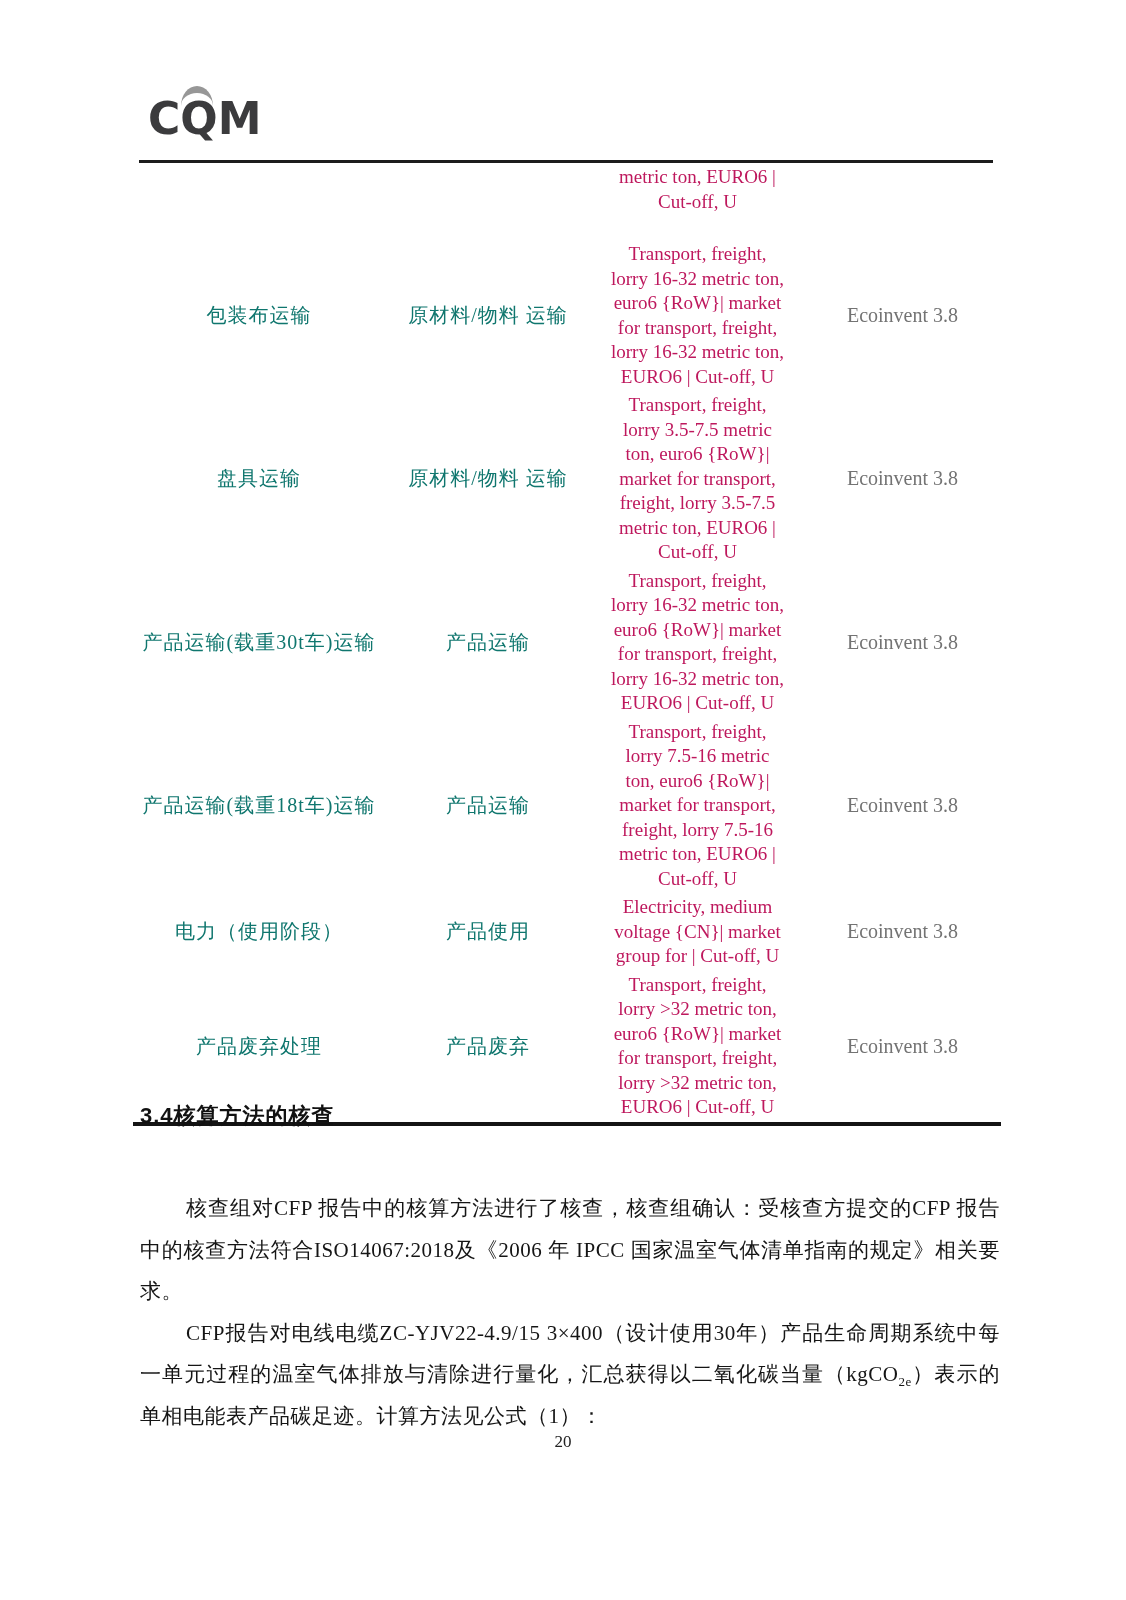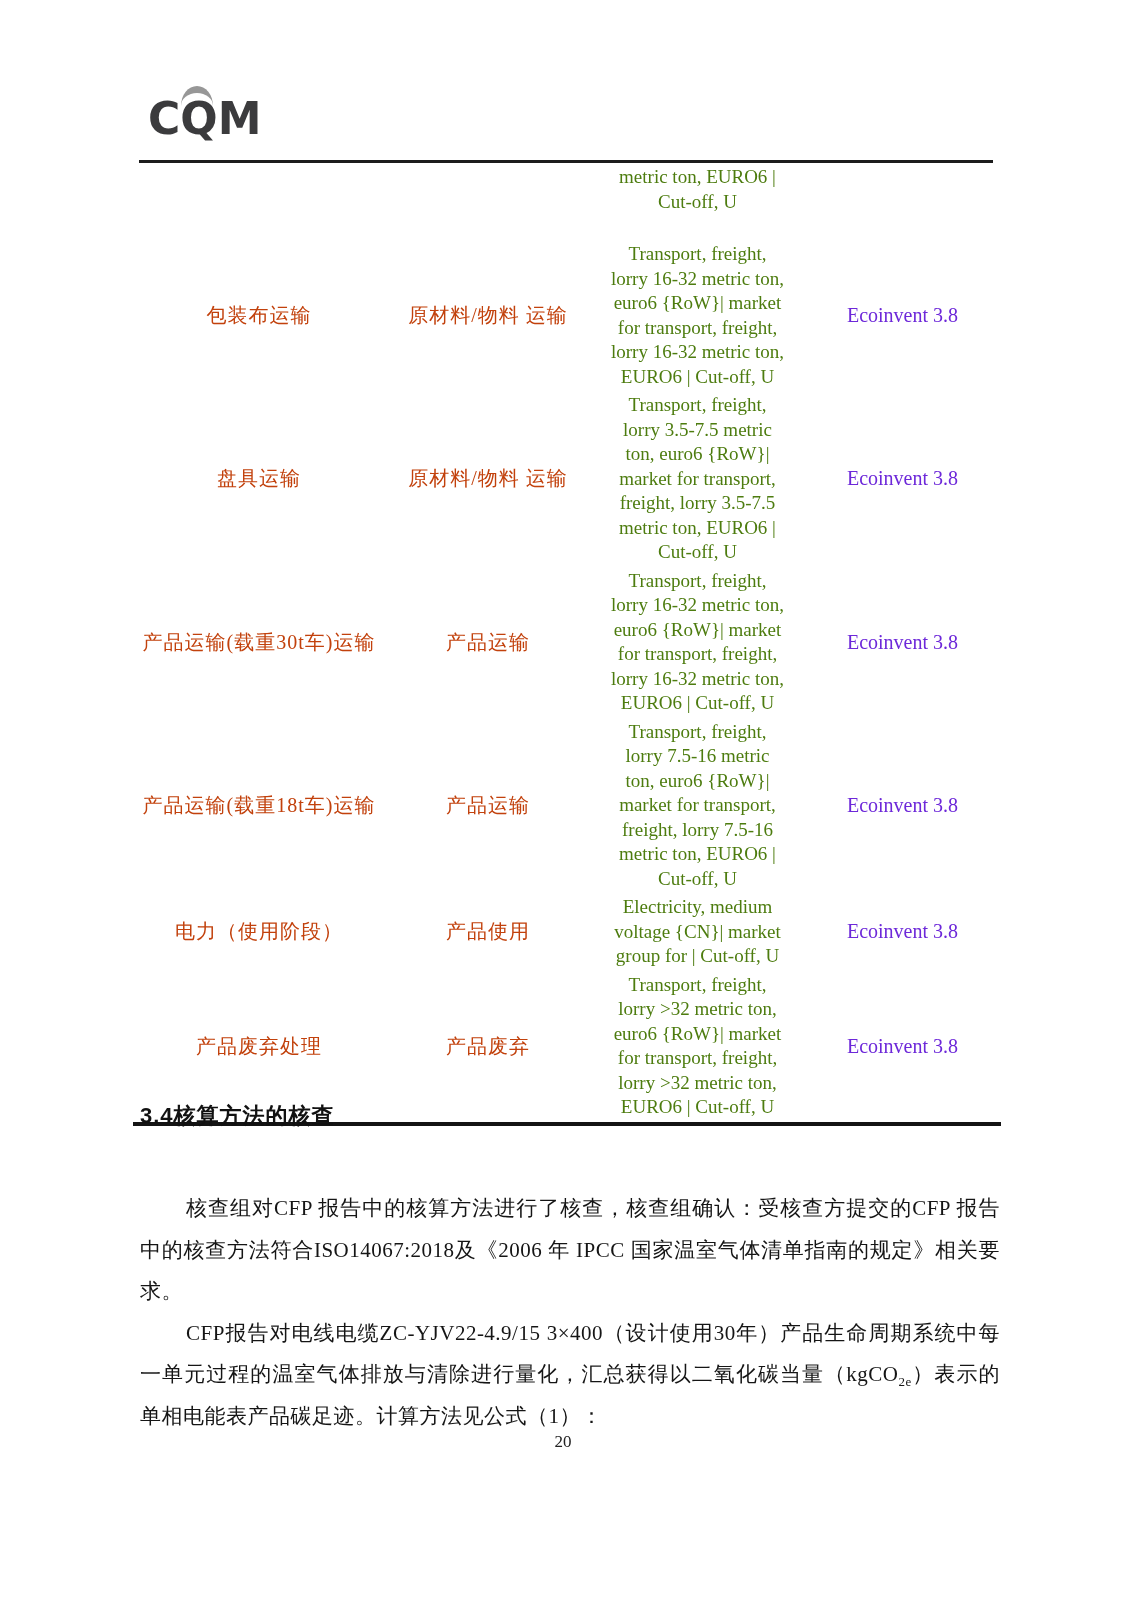--- a/index.html
+++ b/index.html
@@ -79,30 +79,30 @@
   }
   .lci-table td {
     text-align: center;
     vertical-align: middle;
     padding: 2px 2px;
     white-space: pre-line;
   }
   td.c-stage, td.c-cat {
     font-size: 20px;
     letter-spacing: 1px;
-    color: #c2410c;
+    color: #0f766e;
   }
   td.c-data {
     font-size: 19px;
     line-height: 24.5px;
-    color: #4d7c0f;
+    color: #be185d;
   }
   td.c-src {
     font-size: 20px;
-    color: #6d28d9;
+    color: #737373;
   }
   tr.row-partial td { padding-bottom: 26px; }
 
   
   .sec-heading {
     position: absolute;
     left: 140px;
     top: 1101px;
     font-family: "Liberation Sans", "DejaVu Sans", sans-serif;
     font-weight: bold;

